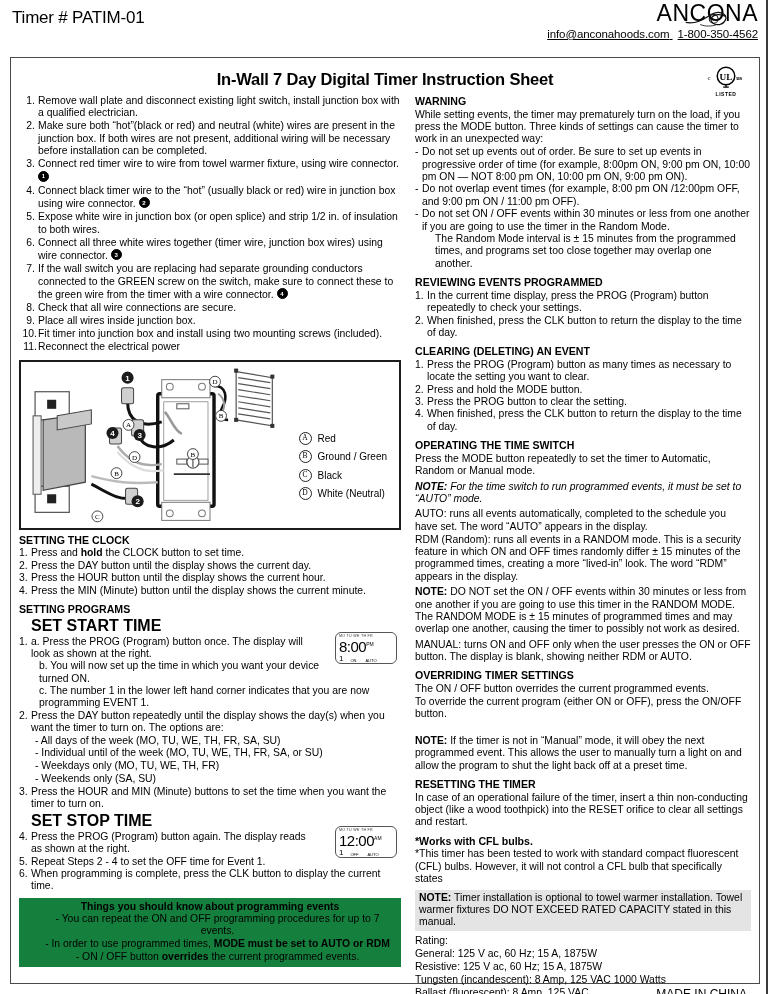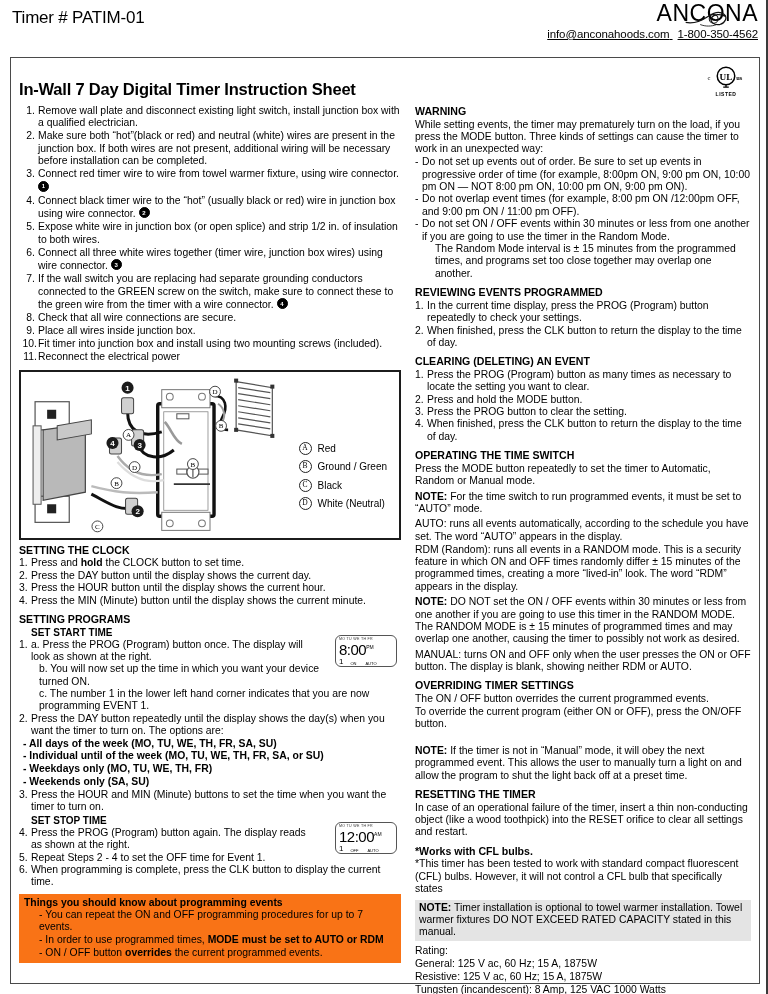--- a/index.html
+++ b/index.html
@@ -16,63 +16,63 @@
   .doc-id{position:absolute;left:12px;top:8px;font-size:17px;letter-spacing:-0.2px;}
   .brand-wrap{position:absolute;right:8px;top:2px;text-align:right;}
   .brand{position:relative;display:inline-block;font-size:23px;letter-spacing:0.5px;
          font-family:Liberation Sans, sans-serif;line-height:1;}
   .brand .flourish{position:absolute;left:16%;top:30%;width:74%;height:90%;pointer-events:none;}
   .contact{margin-top:3px;font-size:11.5px;letter-spacing:-0.1px;text-decoration:underline;}
   .contact .phone{margin-left:5px;}
   
   .frame{position:absolute;left:10px;top:57px;right:6px;bottom:10px;
          border:1.4px solid #4a4a4a;box-sizing:border-box;padding:6px 8px 4px 8px;}
-  .title{text-align:left;font-size:16.5px;font-weight:bold;margin:16px 0 6px 0;letter-spacing:-0.2px;}
+  .title{text-align:center;font-size:16.5px;font-weight:bold;margin:6px 0 6px 0;letter-spacing:-0.2px;}
   .ul-mark{position:absolute;right:10px;top:6px;width:46px;text-align:center;}
   .ul-mark .lbl{font-size:5px;font-weight:bold;letter-spacing:0.5px;margin-top:-1px;}
   .cols{display:flex;gap:10px;}
   .col-l{width:382px;flex:0 0 382px;}
   .col-r{flex:1 1 auto;border-left:0;padding-left:4px;}
   
   .p{font-size:10.4px;line-height:1.19;margin:0 0 0.5px 0;}
   .h{font-size:10.6px;font-weight:bold;line-height:1.2;margin:6px 0 1px 0;}
   .h.first{margin-top:0;}
-  .sub{font-size:10px;font-weight:bold;margin:1px 0 1px 12px;}
+  .sub{font-size:16px;font-weight:bold;margin:1px 0 1px 12px;}
   b{font-weight:bold;}
   
   ol.steps{list-style:none;margin:0;padding:0;}
   ol.steps li{position:relative;padding-left:19px;font-size:10.4px;line-height:1.2;margin-bottom:0.5px;}
   ol.steps li .n{position:absolute;left:0;top:0;width:16px;text-align:right;}
   ol.steps li.wide .n{text-align:right;left:0;width:18px;}
   
   .np{position:relative;padding-left:12px;font-size:10.4px;line-height:1.19;}
   .np .n{position:absolute;left:0;top:0;}
   .np.i2{padding-left:20px;}
   .dash{position:relative;padding-left:7px;font-size:10.4px;line-height:1.19;}
   .dash .n{position:absolute;left:0;top:0;}
-  .indent2{margin-left:4px;font-weight:bold;}
+  .indent2{margin-left:16px;}
   
   .diagram{border:2.4px solid #1c1c1c;height:166px;margin:6px 0 4px 0;position:relative;background:#fff;}
   .legend{position:absolute;right:12px;top:70px;}
   .legend-row{display:flex;align-items:center;gap:6px;margin-bottom:5.5px;font-size:10px;}
   .ltr{width:11px;height:11px;border:1px solid #222;border-radius:50%;
        font-size:7.5px;line-height:10px;text-align:center;font-family:"Liberation Serif",serif;}
   
   .lcd{position:absolute;width:62px;height:32px;border:1.2px solid #555;border-radius:6px;
        background:#fff;box-sizing:border-box;padding:2px 3px;}
   .lcd .days{font-size:3.6px;letter-spacing:0.3px;color:#333;line-height:1;}
   .lcd .time{font-size:15px;line-height:1;margin-top:1px;letter-spacing:-0.5px;
              font-family:"Liberation Sans",sans-serif;}
   .lcd .time .mer{font-size:5px;vertical-align:super;letter-spacing:0;}
   .lcd .foot{display:flex;align-items:flex-end;gap:7px;margin-top:1px;}
   .lcd .foot .ev{font-size:8px;line-height:1;}
   .lcd .foot .st{font-size:4px;}
   .lcd .foot .md{font-size:4px;margin-left:2px;}
   
-  .gray{background:#f97316;padding:3px 5px;margin-top:5px;}
+  .gray{background:#15803d;padding:3px 5px;margin-top:5px;text-align:center;}
   .gray .ttl{font-size:10.4px;font-weight:bold;margin-bottom:1px;}
   .gray .dash{margin-left:8px;}
   .note-gray{background:#e4e4e4;padding:2px 4px;margin:4px 0 3px 0;}
   
   .rating{position:relative;margin-top:4px;}
   .madein{position:absolute;right:4px;bottom:11px;font-size:12px;}
   .madein2{position:absolute;right:4px;bottom:8px;font-size:9.6px;}
   .bullet{display:inline-block;width:9px;height:9px;border:1px solid #000;border-radius:50%;
           background:#000;vertical-align:-1px;position:relative;}
   .bullet i{position:absolute;left:50%;top:50%;transform:translate(-50%,-50%);
@@ -317,22 +317,22 @@
         <div class="np"><span class="n">2.</span><span>When finished, press the CLK button to return the display to the time of day.</span></div>
 
         <div class="h">CLEARING (DELETING) AN EVENT</div>
         <div class="np"><span class="n">1.</span><span>Press the PROG (Program) button as many times as necessary to locate the setting you want to clear.</span></div>
         <div class="np"><span class="n">2.</span><span>Press and hold the MODE button.</span></div>
         <div class="np"><span class="n">3.</span><span>Press the PROG button to clear the setting.</span></div>
         <div class="np"><span class="n">4.</span><span>When finished, press the CLK button to return the display to the time of day.</span></div>
 
         <div class="h">OPERATING THE TIME SWITCH</div>
         <div class="p">Press the MODE button repeatedly to set the timer to Automatic, Random or Manual mode.</div>
-        <div class="p" style="margin-top:3px;"><b>NOTE:</b><span> For the time switch to run programmed events, it must be set to “AUTO” mode.</span></div>
-        <div class="p" style="margin-top:3px;">AUTO: runs all events automatically, according to the schedule you have set. The word “AUTO” appears in the display.</div>
+        <div class="p" style="margin-top:3px;font-style:italic;"><b>NOTE:</b><span> For the time switch to run programmed events, it must be set to “AUTO” mode.</span></div>
+        <div class="p" style="margin-top:3px;">AUTO: runs all events automatically, completed to the schedule you have set. The word “AUTO” appears in the display.</div>
         <div class="p">RDM (Random): runs all events in a RANDOM mode. This is a security feature in which ON and OFF times randomly differ ± 15 minutes of the programmed times, creating a more “lived-in” look. The word “RDM” appears in the display.</div>
         <div class="p" style="margin-top:3px;"><b>NOTE:</b><span> DO NOT set the ON / OFF events within 30 minutes or less from one another if you are going to use this timer in the RANDOM MODE. The RANDOM MODE is ± 15 minutes of programmed times and may overlap one another, causing the timer to possibly not work as desired.</span></div>
         <div class="p" style="margin-top:3px;">MANUAL: turns ON and OFF only when the user presses the ON or OFF button. The display is blank, showing neither RDM or AUTO.</div>
 
         <div class="h">OVERRIDING TIMER SETTINGS</div>
         <div class="p">The ON / OFF button overrides the current programmed events.</div>
         <div class="p">To override the current program (either ON or OFF), press the ON/OFF button.</div>
         <div class="p" style="margin-top:14px;"><b>NOTE:</b><span> If the timer is not in “Manual” mode, it will obey the next programmed event. This allows the user to manually turn a light on and allow the program to shut the light back off at a preset time.</span></div>
 
         <div class="h">RESETTING THE TIMER</div>

